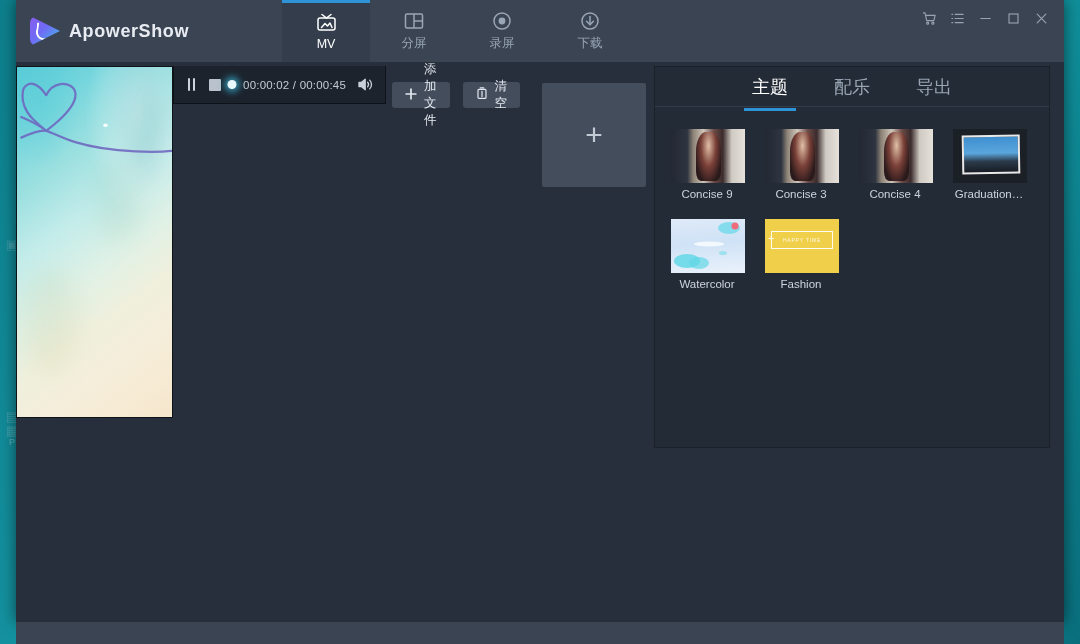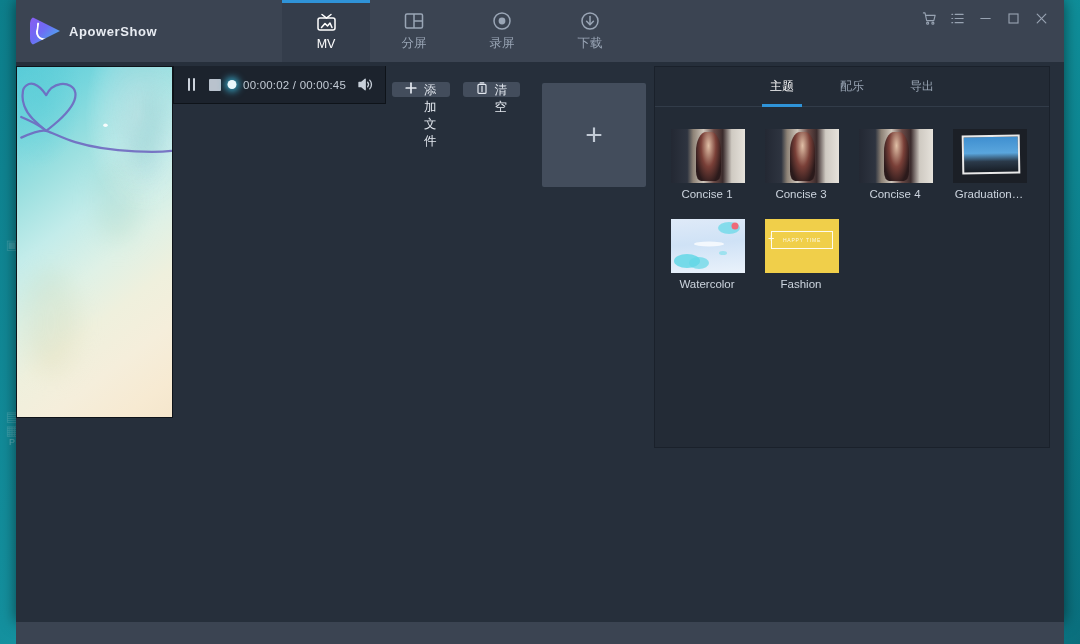--- a/index.html
+++ b/index.html
@@ -47,21 +47,21 @@
   }
   .logo-mark::after {
     content: "";
     position: absolute; left: 6px; top: 7px;
     width: 10px; height: 15px;
     border: 2.4px solid #ffffff; border-top: none; border-right: none;
     border-radius: 0 0 0 8px;
     transform: rotate(8deg);
   }
   .brand-name {
-    color: #e8ecf2; font-size: 13px; font-weight: bold; letter-spacing: .6px;
+    color: #e8ecf2; font-size: 18px; font-weight: bold; letter-spacing: .6px;
   }
 
   .navtabs { display: flex; align-items: stretch; }
   .navtab {
     width: 88px; display: flex; flex-direction: column;
     align-items: center; justify-content: center; gap: 3px;
     color: #9aa6b6; cursor: pointer; position: relative;
     font-size: 12.5px;
     text-align: right;
   }
@@ -125,23 +125,23 @@
     position: absolute; width: 9px; height: 9px; border-radius: 50%;
     background: #eaf7fb; box-shadow: 0 0 7px 3px rgba(60,190,225,.75);
     transform: translateX(-50%);
   }
   .timecode { color: #c3cbd5; font-size: 11.5px; white-space: nowrap; letter-spacing: .2px; }
   .vol { color: #c8d0da; cursor: pointer; display: flex; align-items: center; }
 
   
   .actionrow { display: flex; gap: 13px; padding: 16px 0 0 6px; }
   .abtn {
-    height: 15px; padding: 0 13px; background: #434d5c;
+    height: 26px; padding: 0 13px; background: #434d5c;
     color: #e3e8ef; font-size: 12.5px; border: none; border-radius: 3px;
-    display: flex; gap: 7px; cursor: pointer;
+    display: flex; align-items: center; gap: 7px; cursor: pointer;
   }
 
   
   .mediastrip { flex: 1; padding: 17px 0 0 22px; }
   .addcard {
     width: 104px; height: 104px; background: #434d5c;
     display: flex; align-items: center; justify-content: center; cursor: pointer;
     border-radius: 2px;
   }
   .plus-big { color: #c2cad5; font-size: 30px; font-weight: 300; line-height: 1; }
@@ -149,22 +149,22 @@
   
   .panel {
     background: #232b36; border: 1px solid #1a212b;
     flex: 0 0 382px; height: 382px; display: flex; flex-direction: column;
   }
   .panel-tabs {
     height: 40px; display: flex; align-items: center; justify-content: center;
     gap: 38px; border-bottom: 1px solid #323c49; flex: 0 0 40px;
   }
   .ptab {
-    color: #98a4b3; font-size: 12px; cursor: pointer; position: relative;
-    height: 40px; display: flex; align-items: center; padding: 0 4px;
+    color: #98a4b3; font-size: 18px; cursor: pointer; position: relative;
+    height: 48px; display: flex; align-items: center; padding: 0 4px;
   }
   .ptab.active { color: #ffffff; }
   .ptab.active::after {
     content: ""; position: absolute; left: -4px; right: -4px; bottom: 0; height: 2.5px;
     background: #2f93d8;
   }
   .themegrid {
     display: flex; flex-wrap: wrap; gap: 11px 14px;
     padding: 18px 0 0 12px; align-content: flex-start; overflow: hidden;
   }
@@ -425,21 +425,21 @@
         <div class="panel-tabs">
           <div class="ptab active">主题</div>
           <div class="ptab">配乐</div>
           <div class="ptab">导出</div>
         </div>
 
         <div class="themegrid">
 
           <div class="theme">
             <div class="thumb th-concise"></div>
-            <div class="theme-label">Concise 1</div>
+            <div class="theme-label">Concise 9</div>
           </div>
 
 
           <div class="theme">
             <div class="thumb th-concise"></div>
             <div class="theme-label">Concise 3</div>
           </div>
 
           <div class="theme">
             <div class="thumb th-concise"></div>

